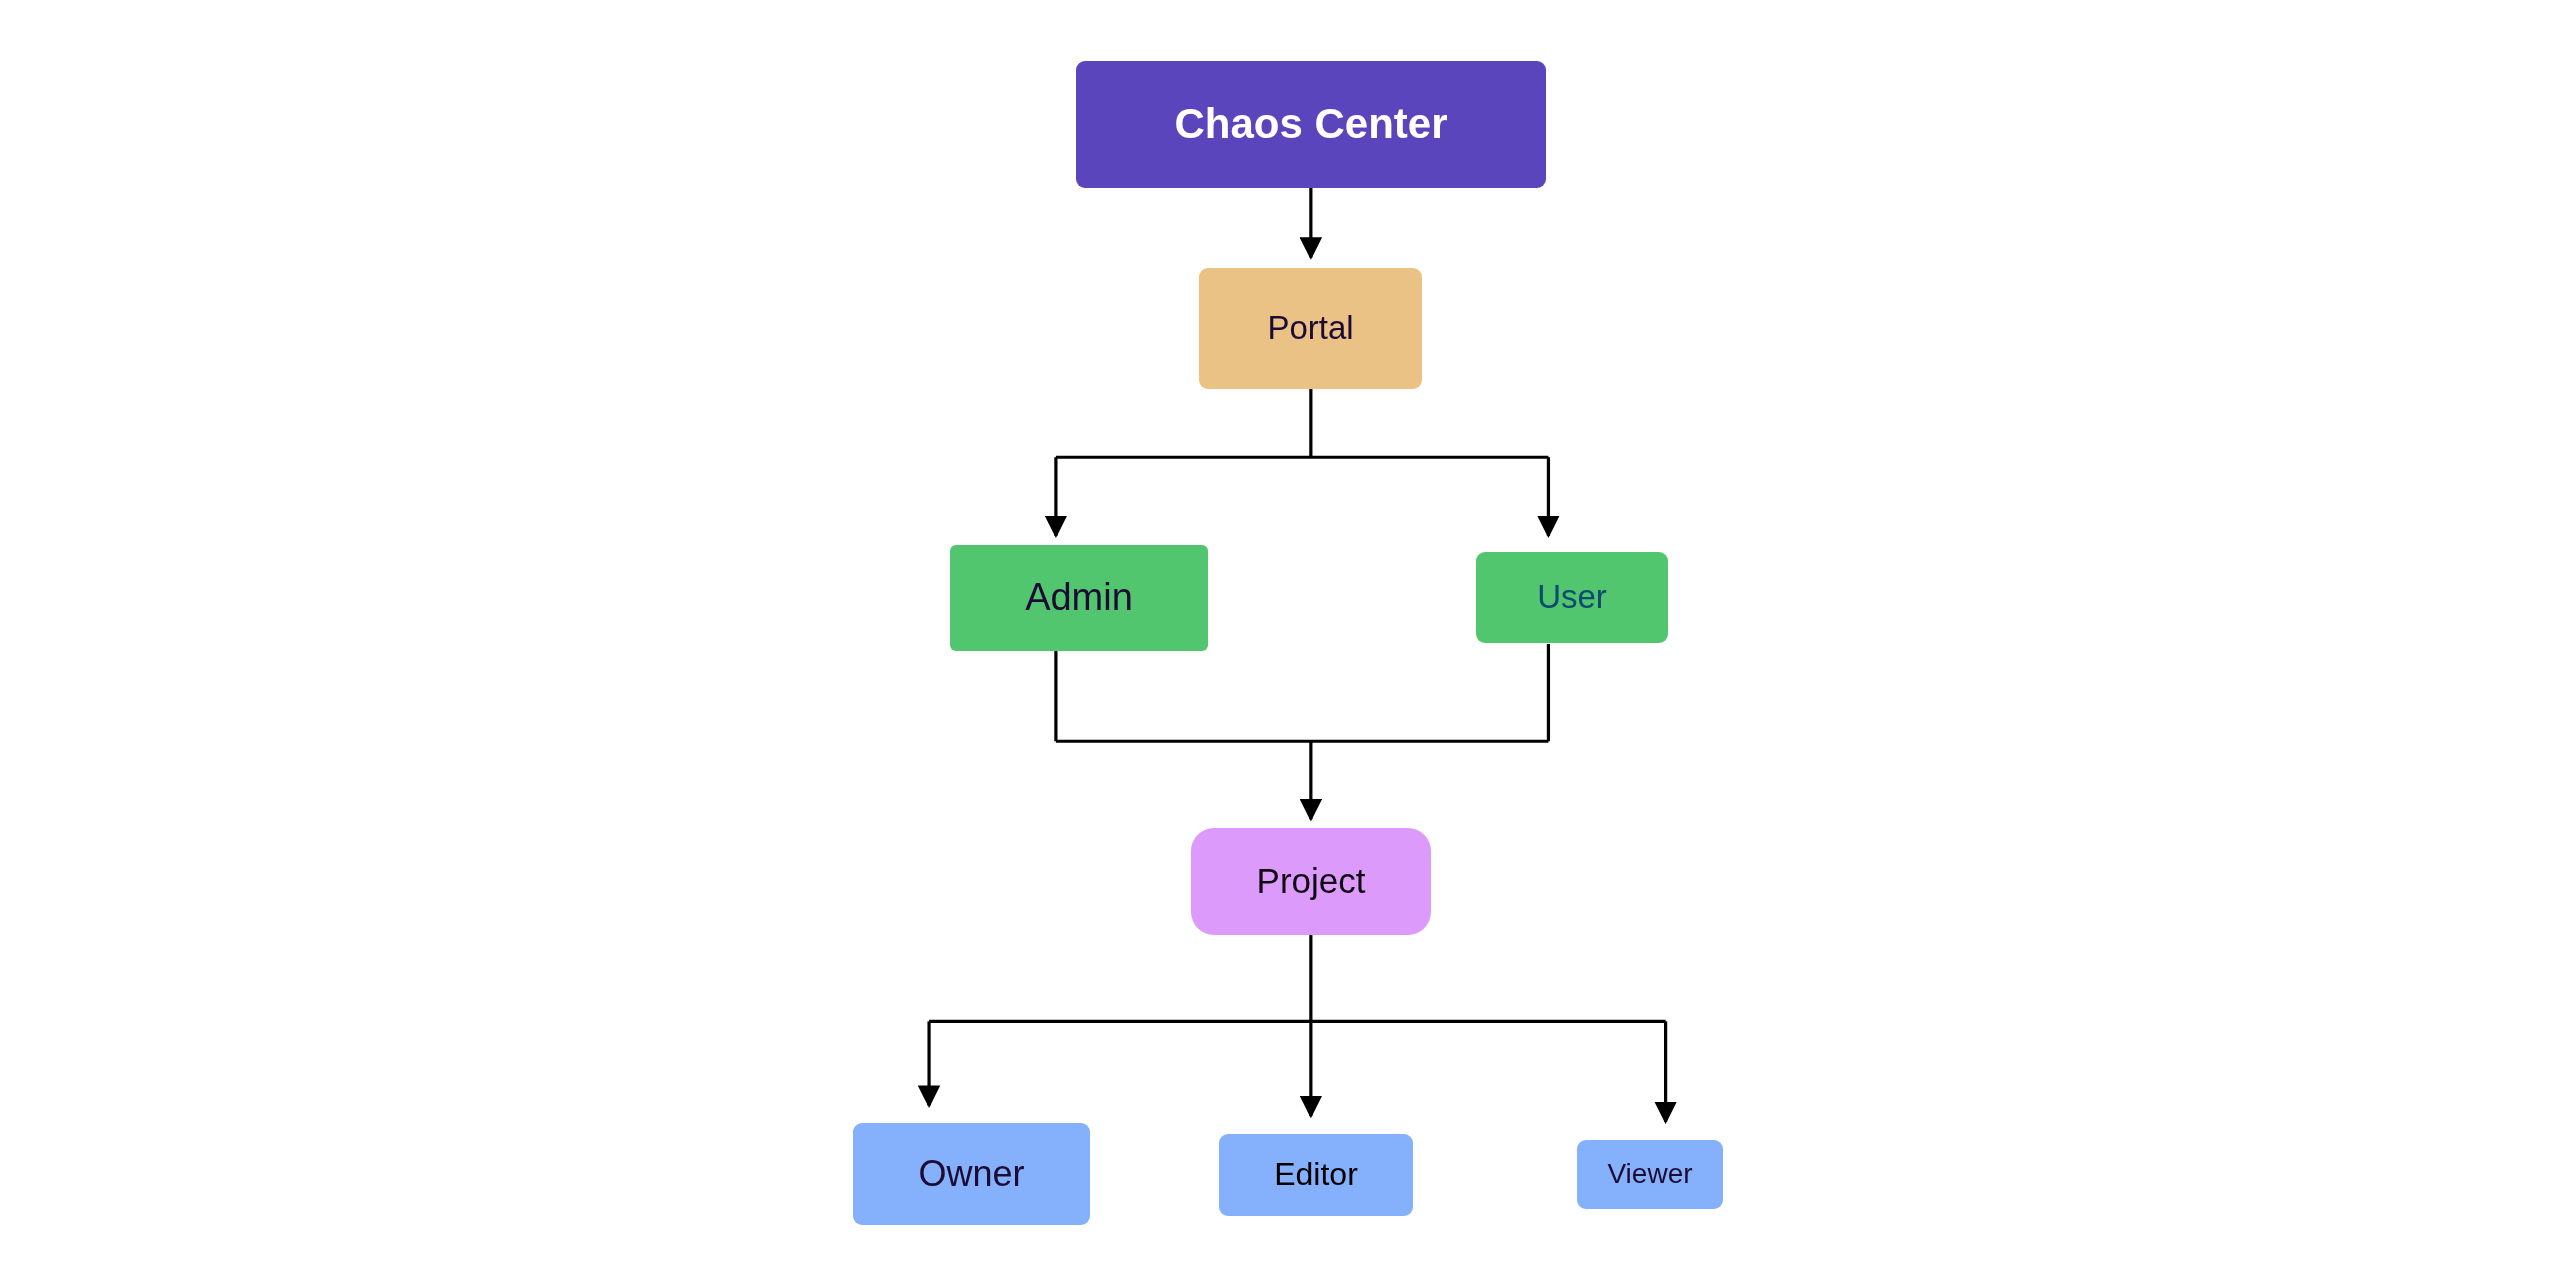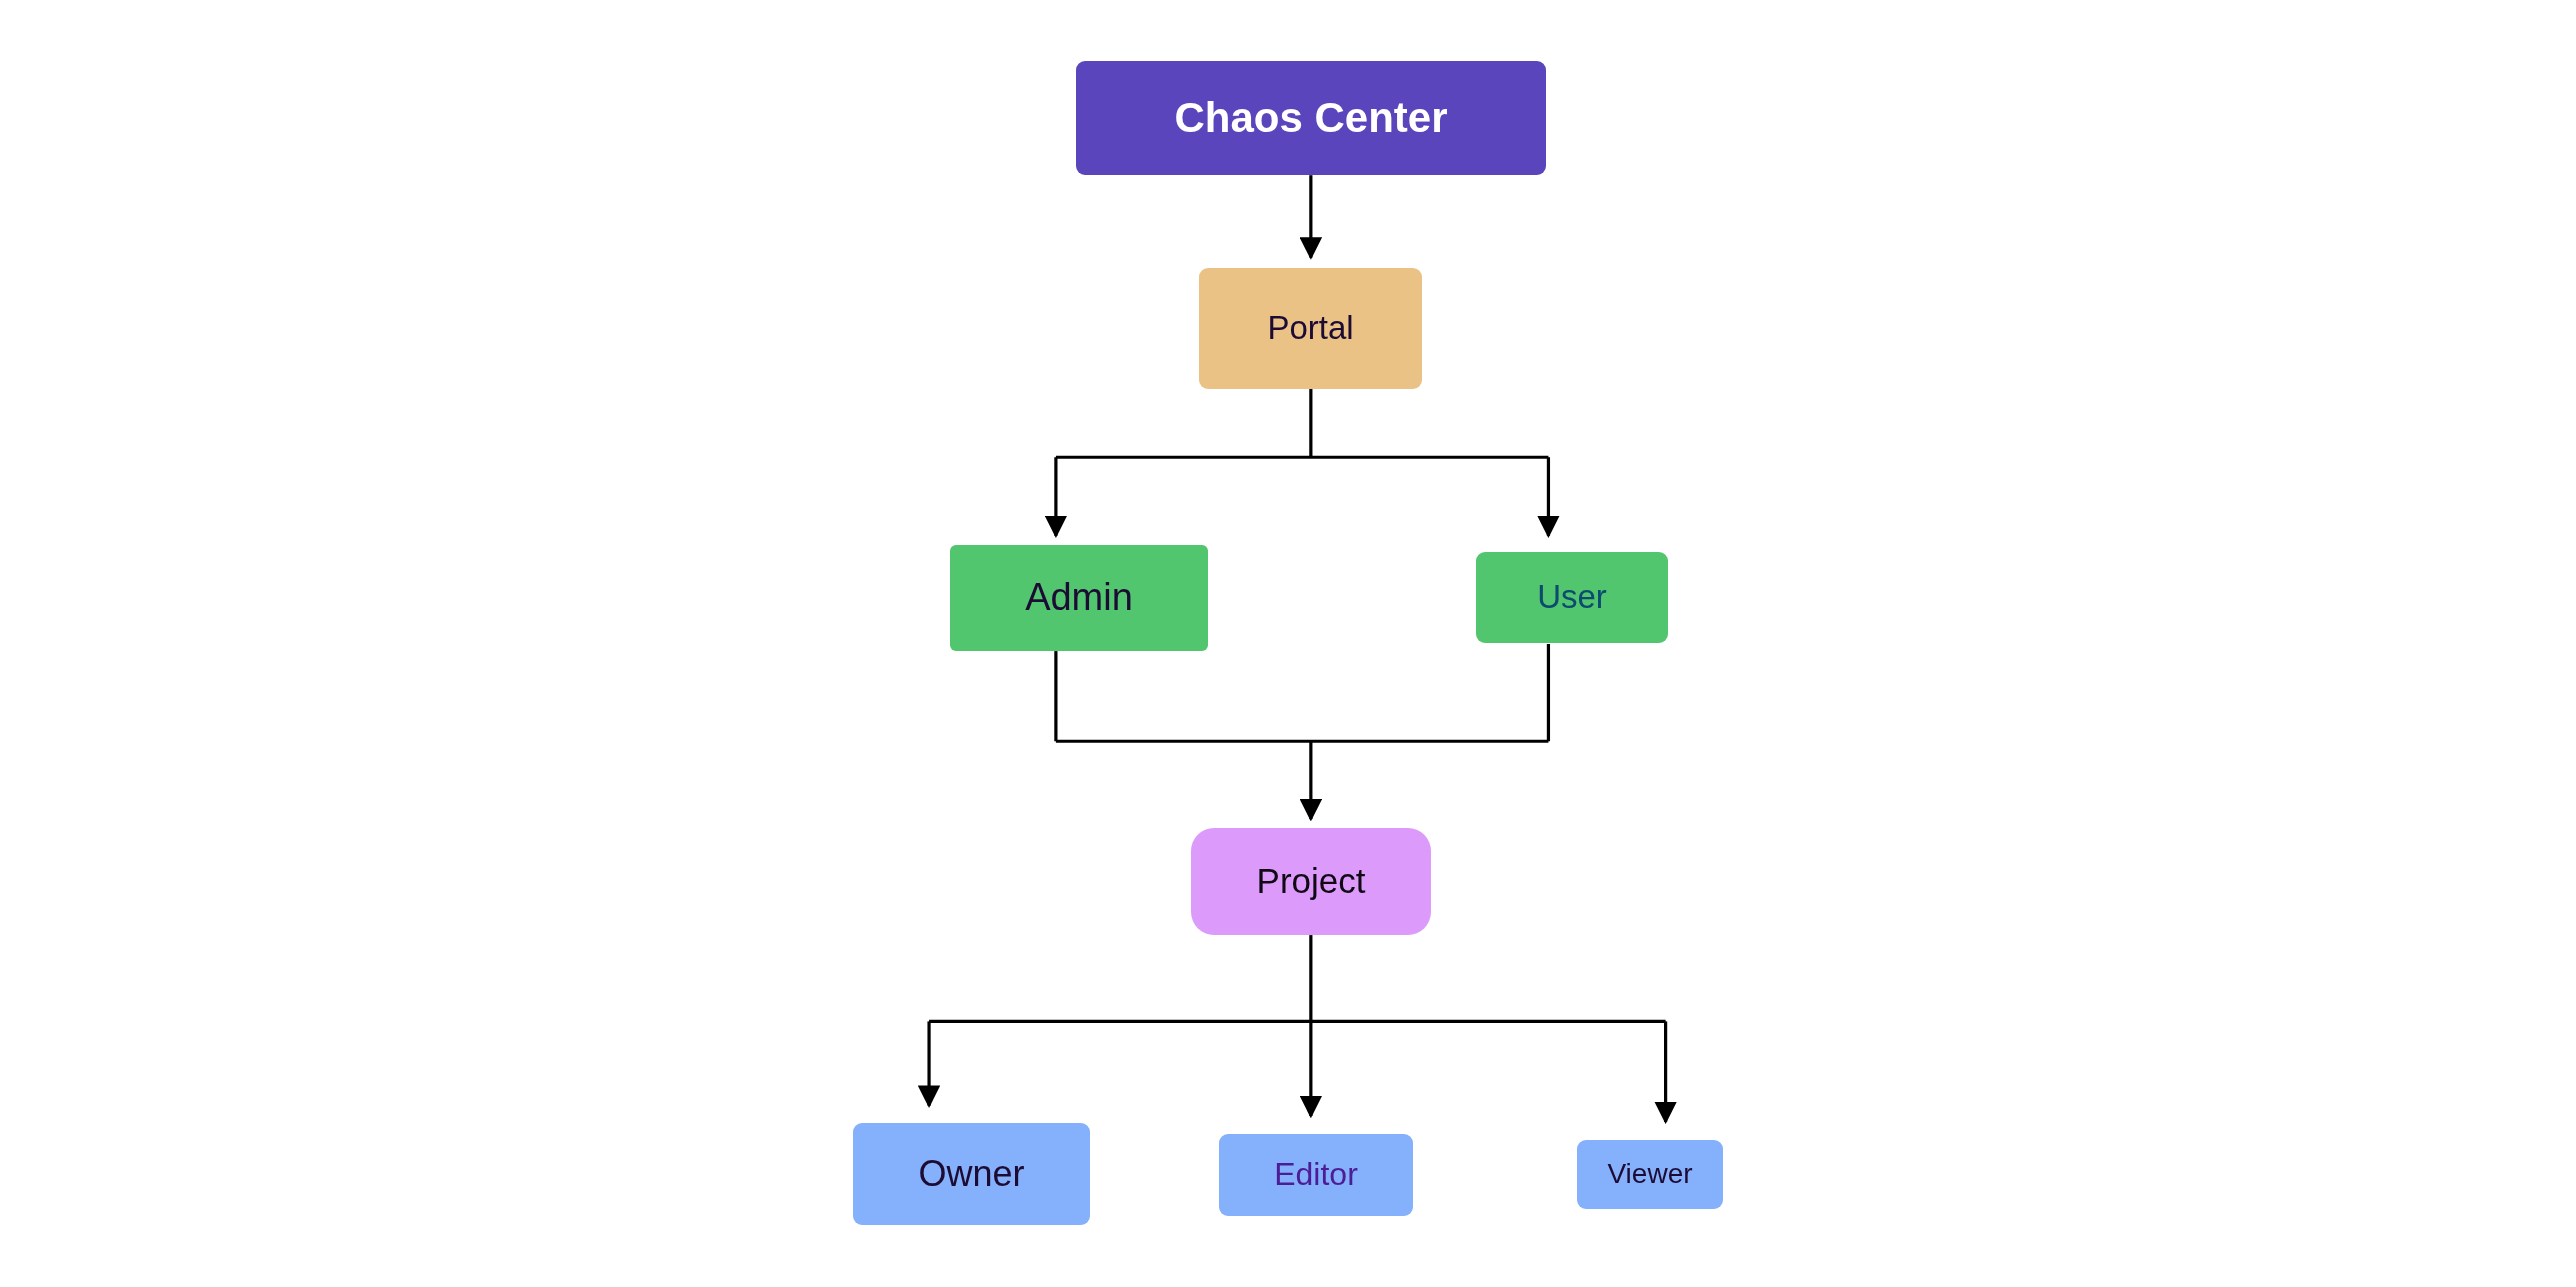--- a/index.html
+++ b/index.html
@@ -39,21 +39,21 @@
   }
   .node-label {
     display: block;
   }
 
   
   #node-chaos-center {
     left: 1076px;
     top: 61px;
     width: 470px;
-    height: 114px;
+    height: 127px;
     background: #5a45bd;
     color: #ffffff;
     font-size: 42px;
     font-weight: bold;
   }
 
   
   #node-portal {
     left: 1199px;
     top: 268px;
@@ -111,21 +111,21 @@
     font-size: 36px;
   }
 
   
   #node-editor {
     left: 1219px;
     top: 1134px;
     width: 194px;
     height: 82px;
     background: #85b0fc;
-    color: #4c1d95;
+    color: #000000;
     font-size: 32px;
   }
 
   
   #node-viewer {
     left: 1577px;
     top: 1140px;
     width: 146px;
     height: 69px;
     background: #85b0fc;

